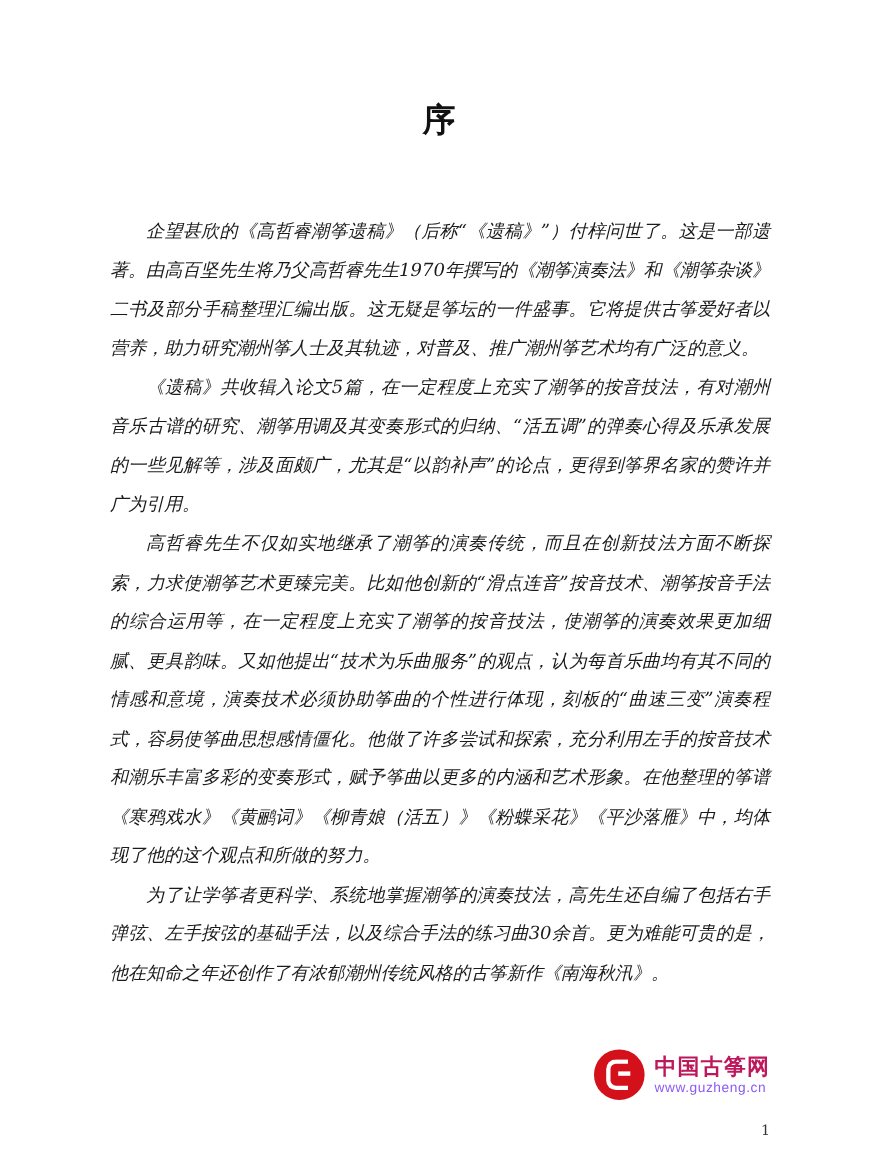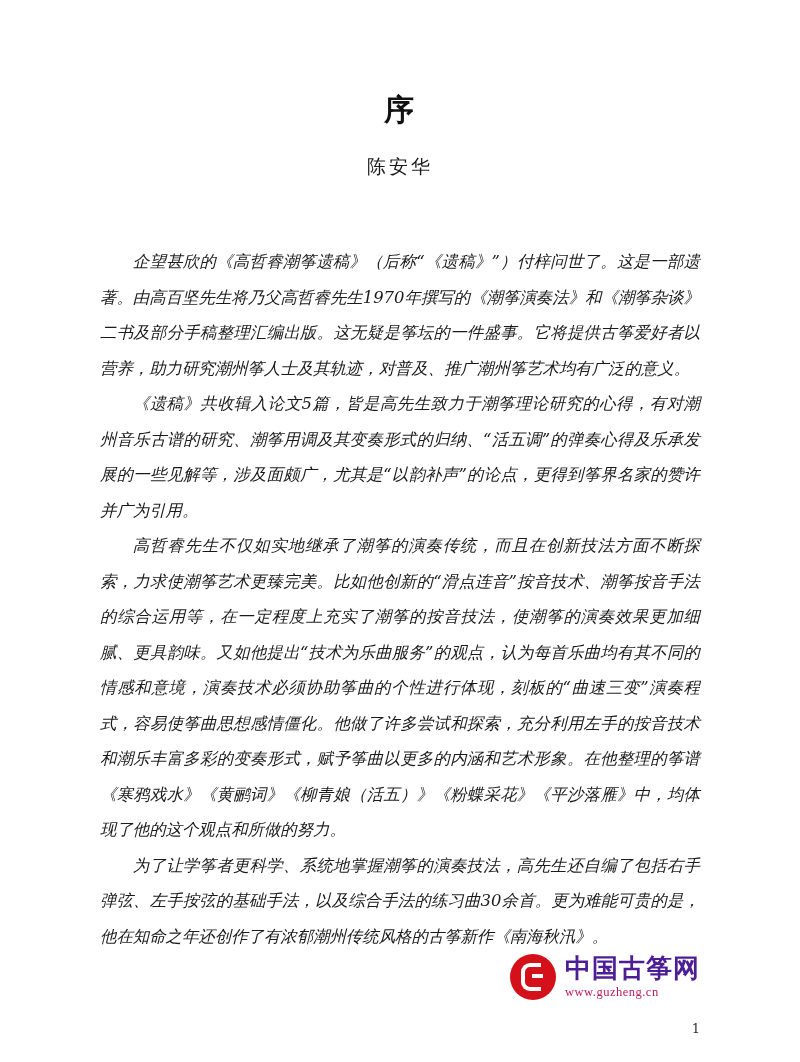--- a/index.html
+++ b/index.html
@@ -103,55 +103,54 @@
     background: #ffffff;
   }
   .logo-texts {
     display: flex;
     flex-direction: column;
     justify-content: center;
     line-height: 1.1;
   }
   .logo-cn {
     font-family: "DejaVu Serif", "Liberation Serif", serif;
-    font-size: 26px;
+    font-size: 20px;
     font-weight: bold;
     letter-spacing: 1px;
-    color: #4c1d95;
+    color: #be185d;
   }
   .logo-url {
-    font-family: Liberation Serif, serif;
+    font-family: Liberation Sans, sans-serif;
     font-size: 12.5px;
-    color: #be185d;
+    color: #8b5cf6;
     letter-spacing: 0.5px;
     margin-top: 3px;
   }
   .page-number {
     position: absolute;
     right: 0px;
     bottom: 26px;
     font-family: "DejaVu Serif", "Liberation Serif", serif;
     font-size: 13px;
     color: #333333;
   }
 </style>
 </head>
 <body>
 
 <div class="page">
   <div class="content">
 
     <div class="title-block">
       <div class="doc-title">序</div>
-      <div class="doc-author">陈安华</div>
     </div>
 
     <div class="body-text">
       <p class="para">企望甚欣的《高哲睿潮筝遗稿》（后称“《遗稿》”）付梓问世了。这是一部遗著。由高百坚先生将乃父高哲睿先生1970年撰写的《潮筝演奏法》和《潮筝杂谈》二书及部分手稿整理汇编出版。这无疑是筝坛的一件盛事。它将提供古筝爱好者以营养，助力研究潮州筝人士及其轨迹，对普及、推广潮州筝艺术均有广泛的意义。</p>
-      <p class="para">《遗稿》共收辑入论文5篇，皆是高先生致力于潮筝理论研究的心得，有对潮州音乐古谱的研究、潮筝用调及其变奏形式的归纳、“活五调”的弹奏心得及乐承发展的一些见解等，涉及面颇广，尤其是“以韵补声”的论点，更得到筝界名家的赞许并广为引用。</p>
+      <p class="para">《遗稿》共收辑入论文5篇，在一定程度上充实了潮筝的按音技法，有对潮州音乐古谱的研究、潮筝用调及其变奏形式的归纳、“活五调”的弹奏心得及乐承发展的一些见解等，涉及面颇广，尤其是“以韵补声”的论点，更得到筝界名家的赞许并广为引用。</p>
       <p class="para">高哲睿先生不仅如实地继承了潮筝的演奏传统，而且在创新技法方面不断探索，力求使潮筝艺术更臻完美。比如他创新的“滑点连音”按音技术、潮筝按音手法的综合运用等，在一定程度上充实了潮筝的按音技法，使潮筝的演奏效果更加细腻、更具韵味。又如他提出“技术为乐曲服务”的观点，认为每首乐曲均有其不同的情感和意境，演奏技术必须协助筝曲的个性进行体现，刻板的“曲速三变”演奏程式，容易使筝曲思想感情僵化。他做了许多尝试和探索，充分利用左手的按音技术和潮乐丰富多彩的变奏形式，赋予筝曲以更多的内涵和艺术形象。在他整理的筝谱《寒鸦戏水》《黄鹂词》《柳青娘（活五）》《粉蝶采花》《平沙落雁》中，均体现了他的这个观点和所做的努力。</p>
       <p class="para">为了让学筝者更科学、系统地掌握潮筝的演奏技法，高先生还自编了包括右手弹弦、左手按弦的基础手法，以及综合手法的练习曲30余首。更为难能可贵的是，他在知命之年还创作了有浓郁潮州传统风格的古筝新作《南海秋汛》。</p>
     </div>
 
     <div class="logo-wrap">
       <div class="logo-mark"></div>
       <div class="logo-texts">
         <div class="logo-cn">中国古筝网</div>
         <div class="logo-url">www.guzheng.cn</div>
       </div>

